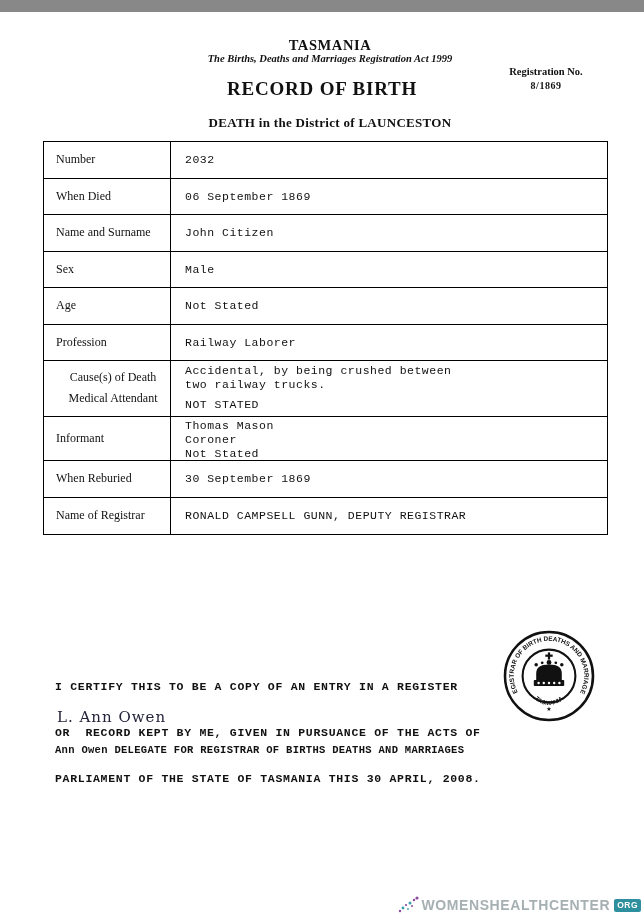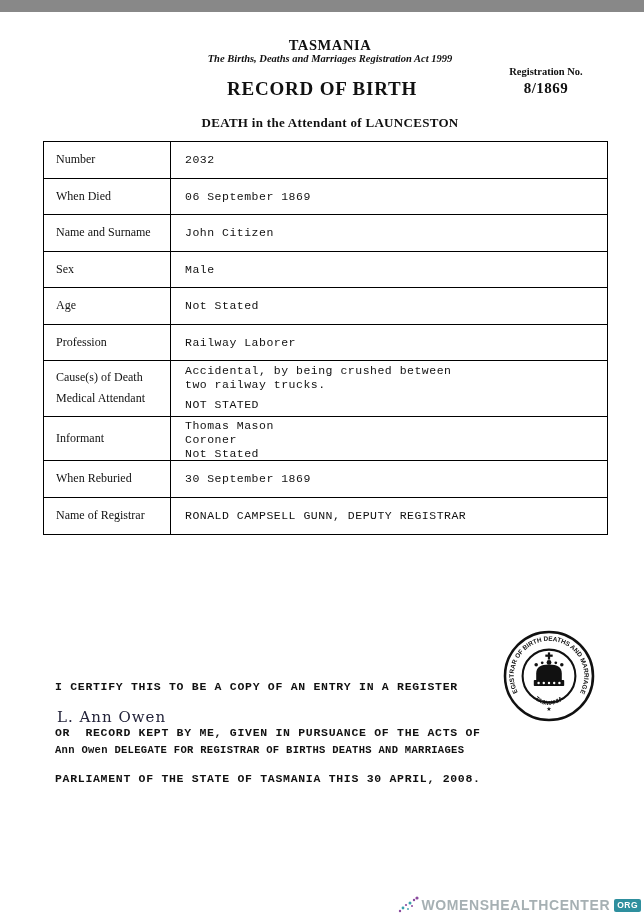--- a/index.html
+++ b/index.html
@@ -13,21 +13,21 @@
   .t-state {
     position:absolute; top:25px; left:16px; width:628px; text-align:center;
     font-size:14.5px; font-weight:bold; letter-spacing:0.6px;
   }
   .t-act {
     position:absolute; top:41px; left:16px; width:628px; text-align:center;
     font-size:10.5px; font-weight:bold; font-style:italic;
   }
   .reg-block { position:absolute; top:54px; left:490px; width:112px; text-align:center; }
   .reg-label { font-size:10.5px; font-weight:bold; }
-  .reg-number { font-size:15px; font-weight:bold; margin-top:3px; letter-spacing:0.5px; }
+  .reg-number { font-size:10px; font-weight:bold; margin-top:3px; letter-spacing:0.5px; }
   .t-title {
     position:absolute; top:66px; left:0; width:644px; text-align:center;
     font-size:19px; font-weight:bold; letter-spacing:0.8px;
   }
   .t-sub {
     position:absolute; top:103px; left:16px; width:628px; text-align:center;
     font-size:13px; font-weight:bold; letter-spacing:0.3px;
   }
   
   .rec-table {
@@ -41,21 +41,21 @@
     font-size:12px; display:flex; flex-direction:column; justify-content:center;
   }
   .cell-value {
     flex:1; padding-left:14px; display:flex; flex-direction:column; justify-content:center;
     font-family:"Liberation Mono","DejaVu Sans Mono",monospace;
     font-size:11.5px; letter-spacing:0.5px; white-space:pre;
   }
   .h-std { height:36.5px; }
   .h-cause { height:56px; }
   .h-informant { height:44px; }
-  .row-cause .cell-label { justify-content:space-between; padding-top:9px; padding-bottom:10px; }
+  .row-cause .cell-label { justify-content:space-between; padding-top:9px; padding-bottom:10px;align-items:center; }
   .row-cause .cell-value { justify-content:space-between; padding-top:3px; line-height:14px; }
   .row-cause .cell-value .v-last { margin-top:auto; margin-bottom:4px; }
   .row-informant .cell-value { justify-content:flex-start; padding-top:2px; line-height:14.2px; }
   
   .cert {
     position:absolute; top:637px; left:55px;
     font-family:"Liberation Mono","DejaVu Sans Mono",monospace;
     font-size:11.5px; font-weight:bold; letter-spacing:0.7px;
     line-height:15.2px; white-space:pre;
   }
@@ -91,21 +91,21 @@
 
 <div class="page">
 
   <div class="t-state">TASMANIA</div>
   <div class="t-act">The Births, Deaths and Marriages Registration Act 1999</div>
   <div class="reg-block">
     <div class="reg-label">Registration No.</div>
     <div class="reg-number">8/1869</div>
   </div>
   <div class="t-title">RECORD OF BIRTH</div>
-  <div class="t-sub">DEATH in the Attendant of LAUNCESTON</div>
+  <div class="t-sub">DEATH in the District of LAUNCESTON</div>
 
   <div class="rec-table">
 
     <div class="row h-std">
       <div class="cell-label">Number</div>
       <div class="cell-value">2032</div>
     </div>
 
     <div class="row h-std">
       <div class="cell-label">When Died</div>

